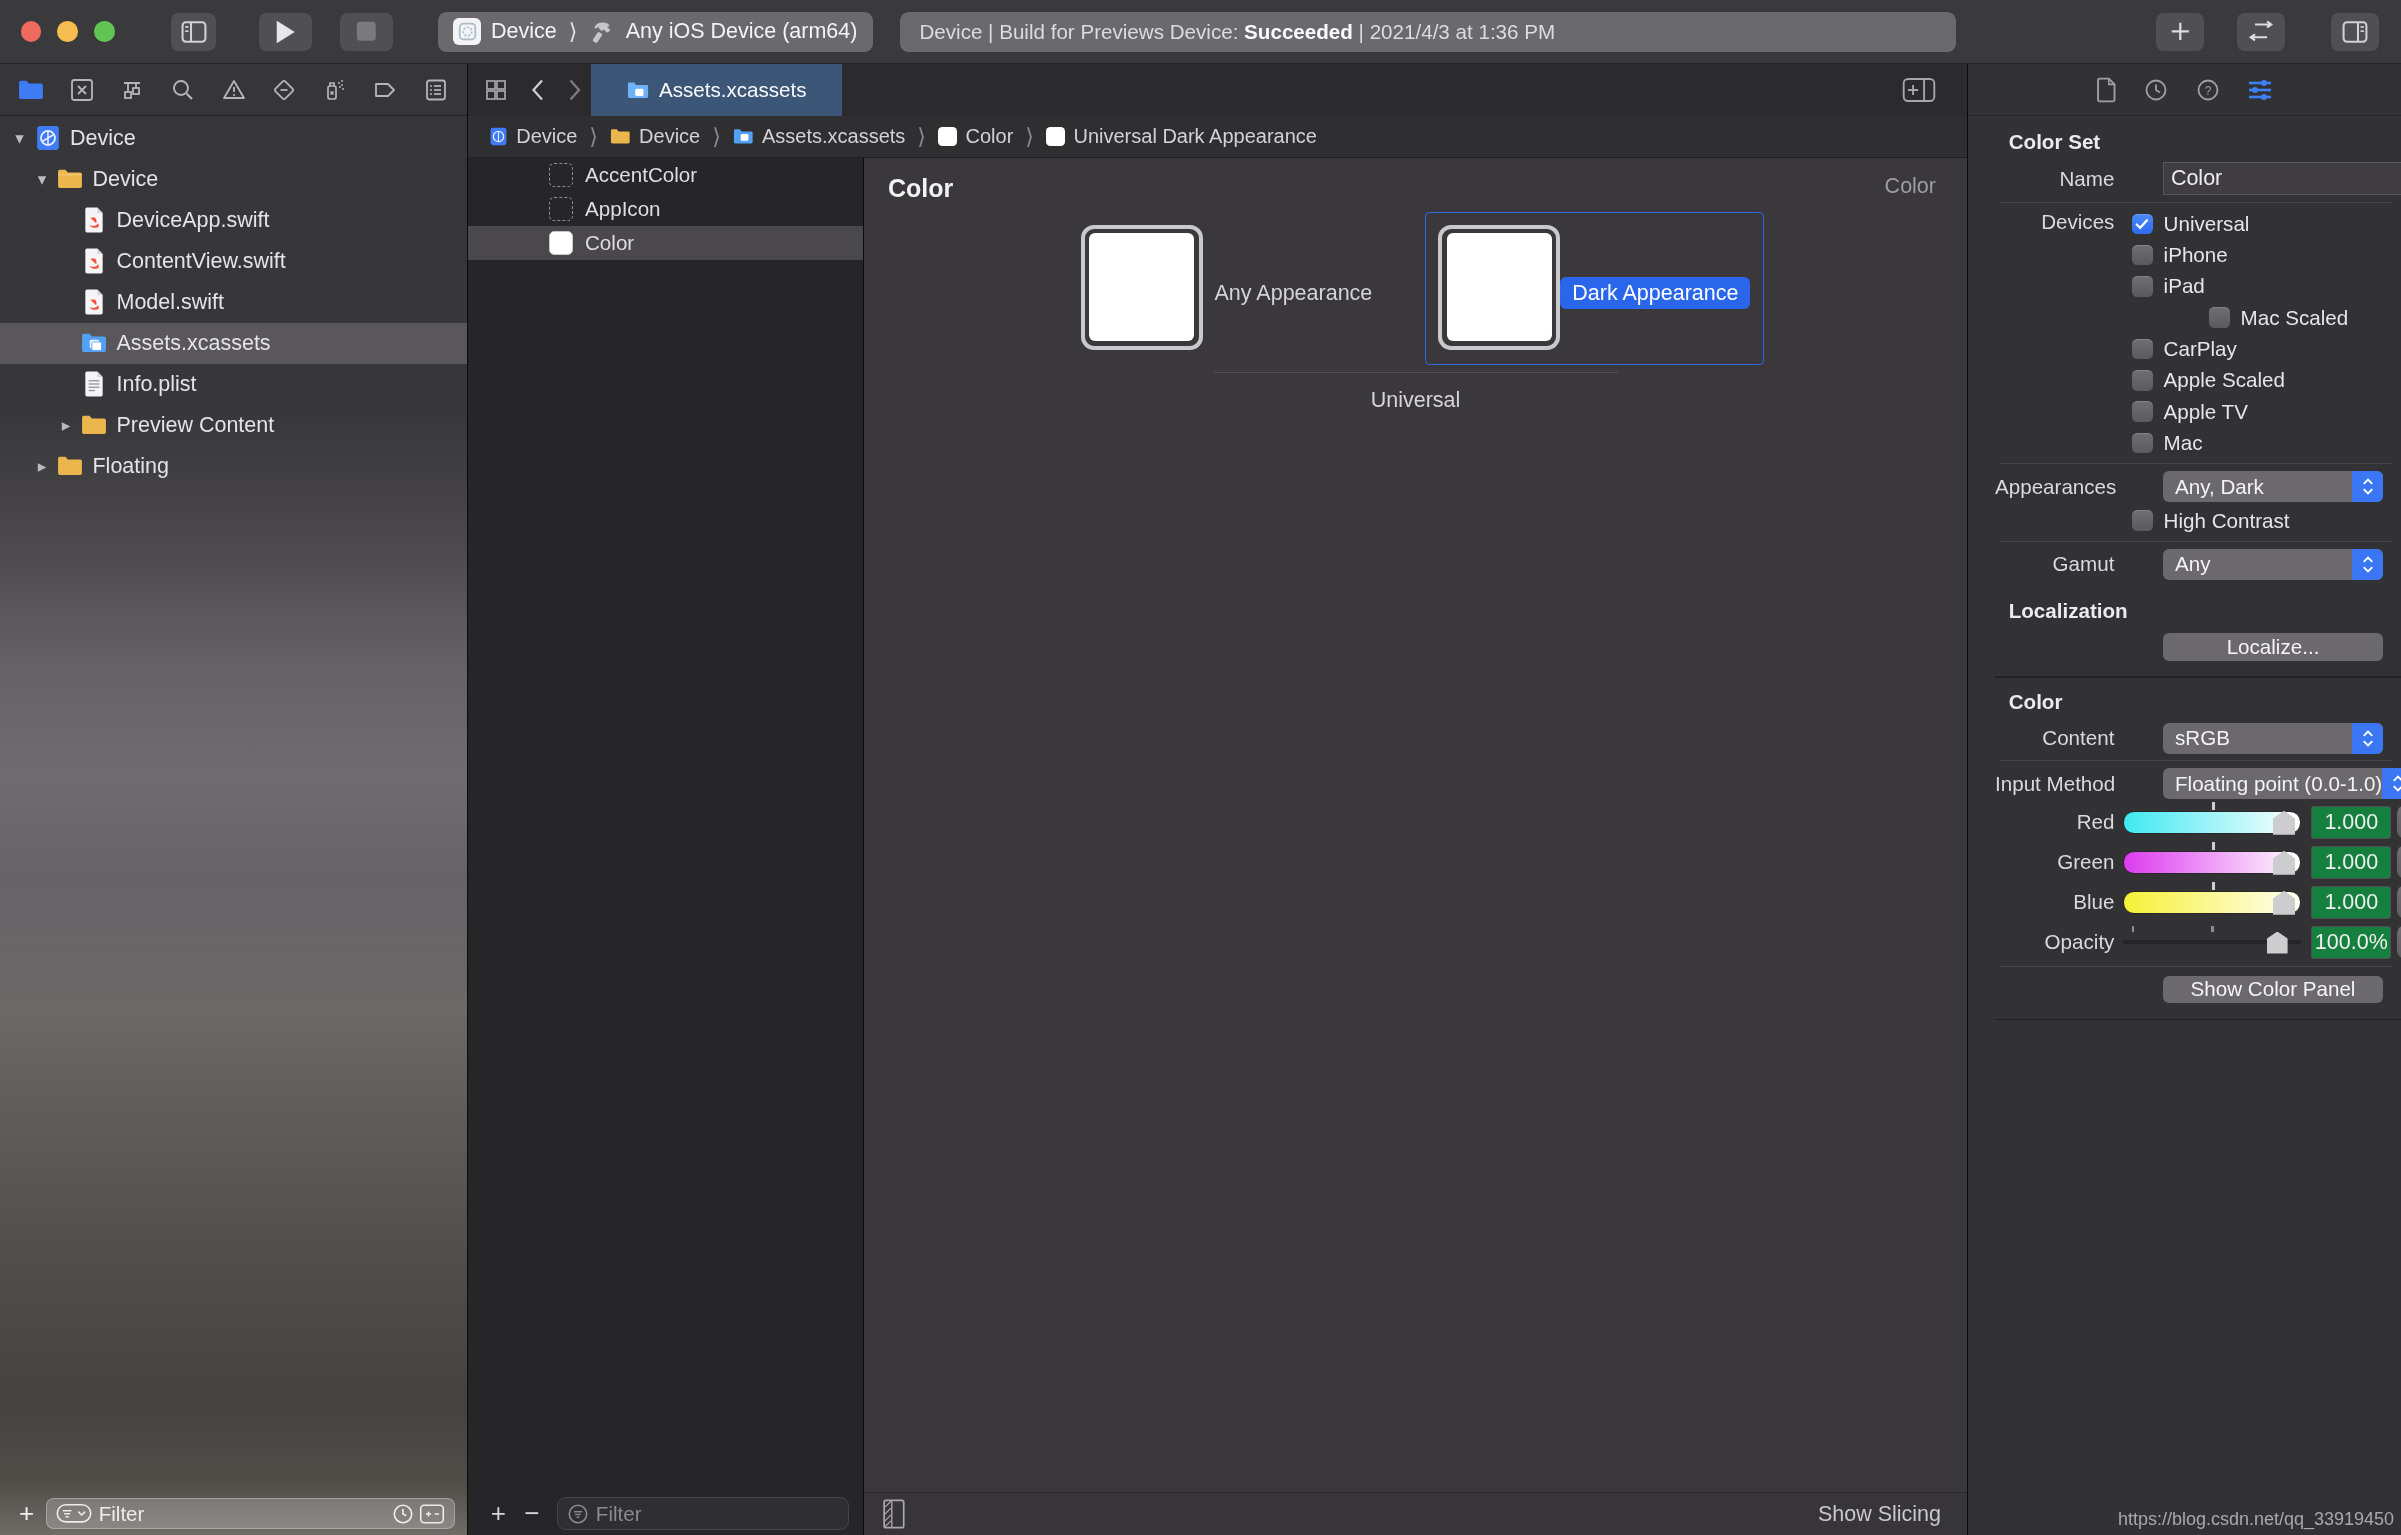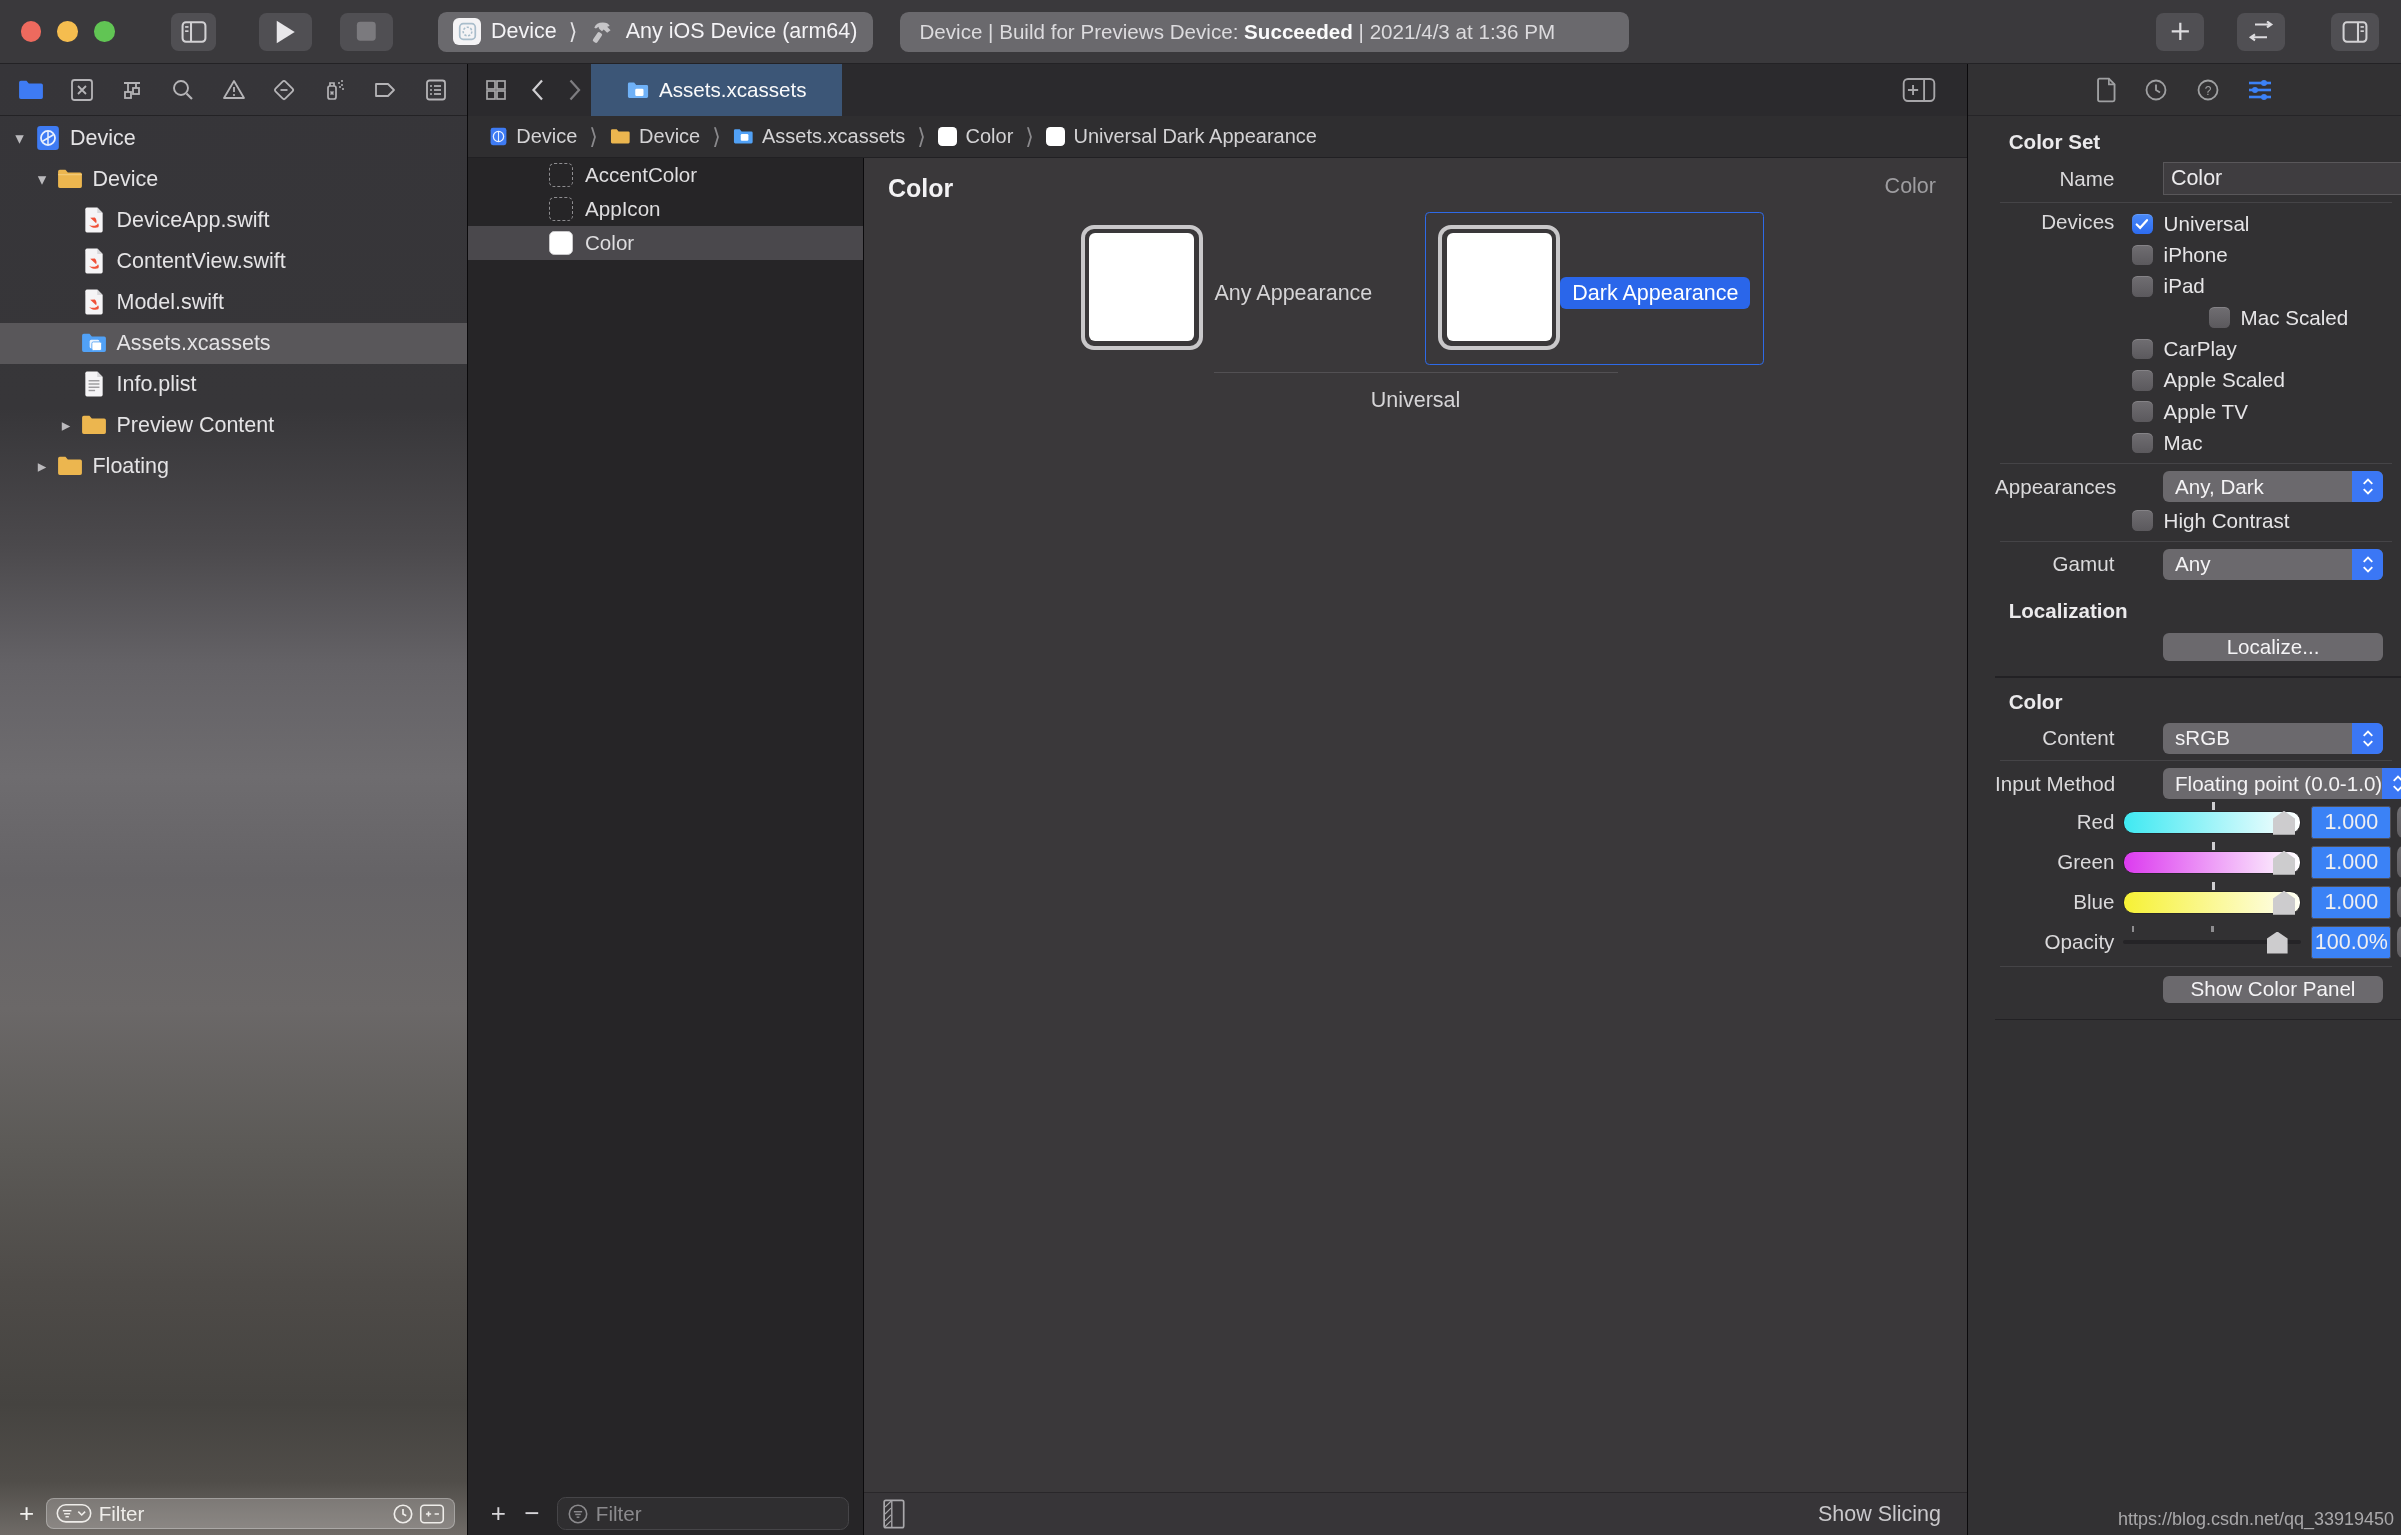--- a/index.html
+++ b/index.html
@@ -13,21 +13,21 @@
   .tl { width:20.6px; height:20.6px; border-radius:50%; margin-right:16.3px; }
   .tl.red{background:#EE6A5E;} .tl.yellow{background:#F5BD4F;} .tl.green{background:#61C554;}
   .tbtn { height:38px; border-radius:7.7px; background:#504F53; display:flex; align-items:center;
     justify-content:center; }
   .pill { height:40px; border-radius:8.6px; background:#6A696D; display:flex; align-items:center; }
   .scheme { margin-left:45px; padding:0 15.5px; gap:10.3px; }
   .scheme-chip { width:27.5px; height:27.5px; background:#F4F3F5; border-radius:6px; display:flex;
     align-items:center; justify-content:center; }
   .scheme-txt { color:#F4F3F6; font-size:21.5px; }
   .scheme-sep { color:#E4E3E6; font-size:22px; margin:0 1.7px; }
-  .status { margin-left:27.5px; width:729px; padding:0 19px; font-size:20.6px; color:#DCDBDE; white-space:nowrap; }
+  .status { margin-left:27.5px; width:1056px; padding:0 19px; font-size:20.6px; color:#DCDBDE; white-space:nowrap; }
   .status b { color:#FBFBFC; font-weight:700; }
   .tb-right { margin-left:auto; display:flex; align-items:center; margin-right:22px; }
 
   
   .main { flex:1; display:flex; min-height:0; }
 
   
   .sidebar { width:468px; flex:0 0 468px; position:relative; border-right:1.7px solid #0B0A0C;
     background:linear-gradient(180deg,#363539 0px,#373639 344px,#4B494C 481px,#646266 601px,
       #6E6C6F 713px,#656366 816px,#6B6868 945px,#5C5A57 1082px,#4E4B48 1220px,
@@ -133,21 +133,21 @@
   .track { position:relative; width:178px; height:23px; border-radius:11px; border:0.9px solid #28272A; }
   .track.red { background:linear-gradient(90deg,#3FE9F2,#FFFFFF); }
   .track.green { background:linear-gradient(90deg,#DC3BEF,#FFFFFF); }
   .track.blue { background:linear-gradient(90deg,#F6F135,#FFFFF4); }
   .tick { position:absolute; top:-9.4px; left:50%; width:2.6px; height:7.7px; background:#CFCED1; }
   .thumb { position:absolute; top:-0.9px; width:22px; height:24px; background:#CDCCCE;
     clip-path:polygon(50% 0,100% 32%,100% 100%,0 100%,0 32%); }
   .otrack { position:relative; width:178px; height:23px; }
   .oline { position:absolute; top:9.4px; left:0; right:0; height:4.3px; background:#252427; border-radius:2.6px; }
   .otick { position:absolute; top:-5.2px; width:2.6px; height:6.9px; background:#8E8D90; }
-  .valbox { width:80px; height:33px; margin-left:10.3px; background:#3b82f6; border:0.9px solid #525054;
+  .valbox { width:80px; height:33px; margin-left:10.3px; background:#15803d; border:0.9px solid #525054;
     border-radius:2.6px; display:flex; align-items:center; justify-content:center; color:#F0EFF1; font-size:21.5px; }
   .stepper { width:17px; height:34px; margin-left:6px; border-radius:8.6px;
     background:linear-gradient(180deg,#716F73,#5F5D61); display:flex; flex-direction:column;
     align-items:center; justify-content:center; gap:1.7px; }
   .watermark { position:absolute; right:6.9px; bottom:5.2px; font-size:18px; color:#A9A8AA; }
 </style>
 </head>
 <body>
 
 <div class="win">

